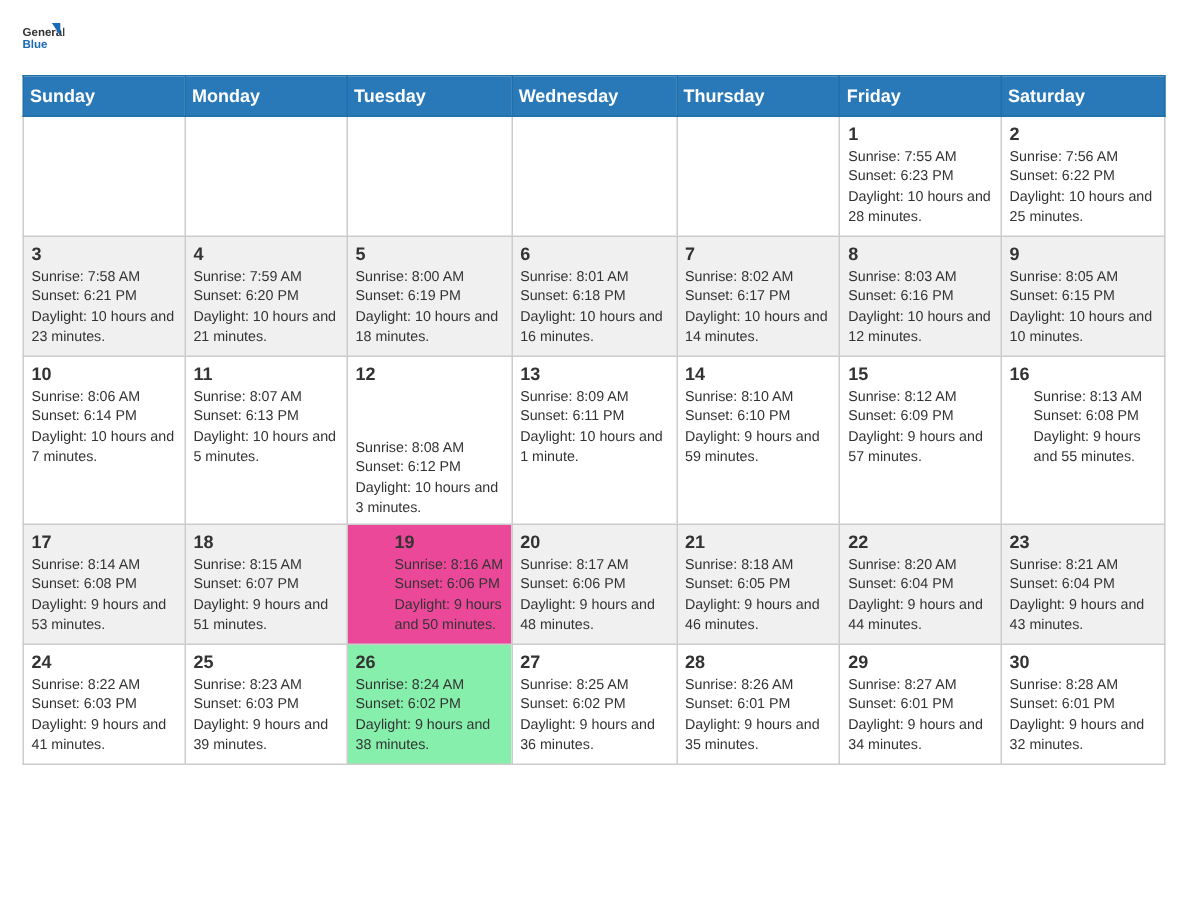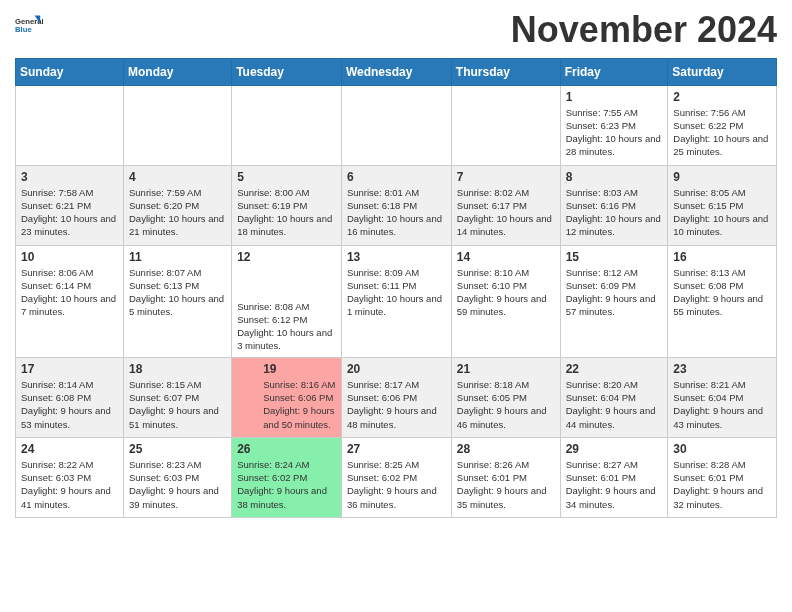--- a/index.html
+++ b/index.html
@@ -96,21 +96,20 @@
 <div class="container">
   <div class="header">
     <div class="logo">
       <svg class="logo-icon" viewBox="0 0 40 40" xmlns="http://www.w3.org/2000/svg">
     <text x="0" y="14" font-size="11" font-weight="bold" fill="#333" font-family="Arial">General</text>
     <text x="0" y="26" font-size="11" font-weight="bold" fill="#1a6bb5" font-family="Arial">Blue</text>
     <polygon points="28,2 36,2 36,14" fill="#1a6bb5"></polygon>
   </svg>
     </div>
     <div class="title-section">
-      <div class="month-title">November 2024</div>
     </div>
   </div>
 
   <table class="calendar">
     <thead>
       <tr>
       <th>Sunday</th>
           <th>Monday</th>
           <th>Tuesday</th>
           <th>Wednesday</th>
@@ -215,39 +214,39 @@
 Daylight: 9 hours and 59 minutes.</div>
           </td>
           <td style="background: rgb(255, 255, 255);">
             <span class="day-number">15</span>
             <div class="day-info" style="white-space: pre-line;">Sunrise: 8:12 AM
 Sunset: 6:09 PM
 Daylight: 9 hours and 57 minutes.</div>
           </td>
           <td style="background: rgb(255, 255, 255);">
             <span class="day-number">16</span>
-            <div class="day-info" style="white-space: pre-line;">Sunrise: 8:13 AM
+            <div class="day-info" style="white-space: pre-line; margin-left: 16px;">Sunrise: 8:13 AM
 Sunset: 6:08 PM
 Daylight: 9 hours and 55 minutes.</div>
           </td>
         </tr>
         <tr>
           <td style="background: rgb(240, 240, 240);">
             <span class="day-number">17</span>
             <div class="day-info" style="white-space: pre-line;">Sunrise: 8:14 AM
 Sunset: 6:08 PM
 Daylight: 9 hours and 53 minutes.</div>
           </td>
           <td style="background: rgb(240, 240, 240);">
             <span class="day-number">18</span>
             <div class="day-info" style="white-space: pre-line;">Sunrise: 8:15 AM
 Sunset: 6:07 PM
 Daylight: 9 hours and 51 minutes.</div>
           </td>
-          <td style="background: #fca5a5; padding-left: 31px;">
+          <td style="background: #ec4899; padding-left: 31px;">
             <span class="day-number">19</span>
             <div class="day-info" style="white-space: pre-line;">Sunrise: 8:16 AM
 Sunset: 6:06 PM
 Daylight: 9 hours and 50 minutes.</div>
           </td>
           <td style="background: rgb(240, 240, 240);">
             <span class="day-number">20</span>
             <div class="day-info" style="white-space: pre-line;">Sunrise: 8:17 AM
 Sunset: 6:06 PM
 Daylight: 9 hours and 48 minutes.</div>

